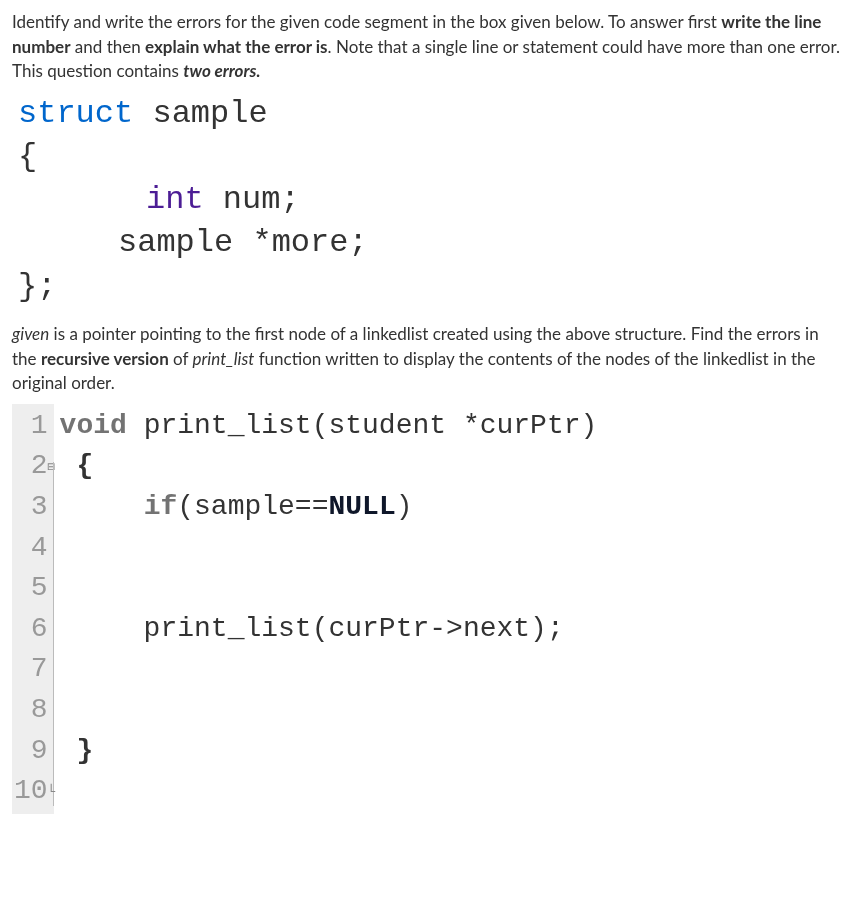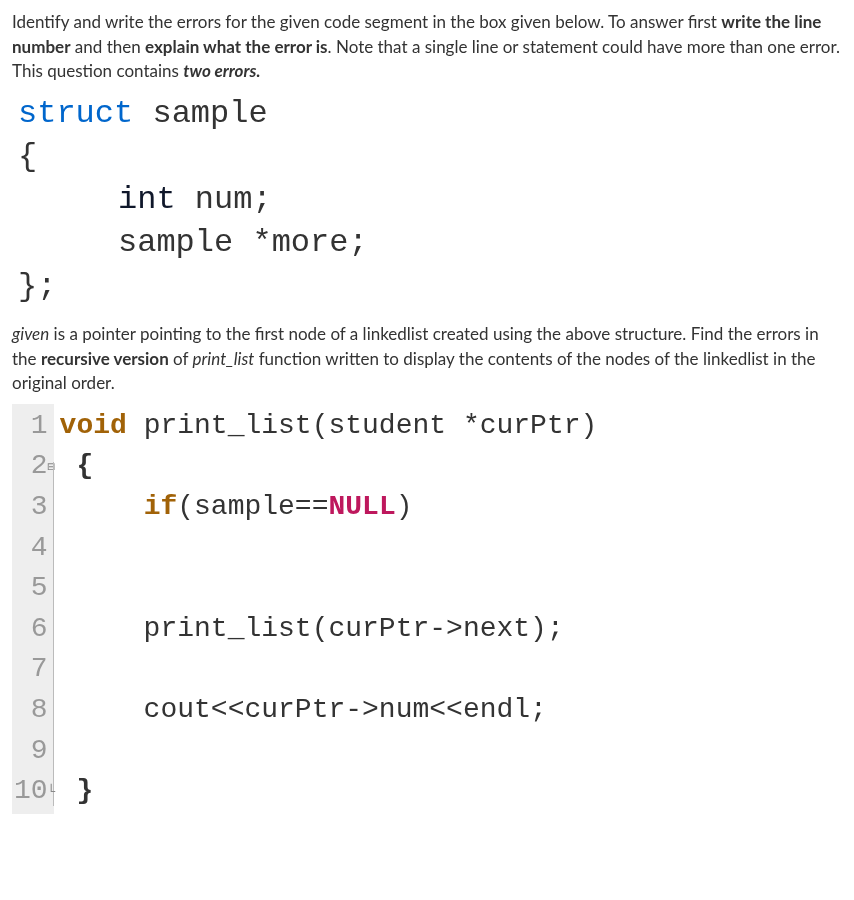--- a/index.html
+++ b/index.html
@@ -18,21 +18,21 @@
   .intro b { font-weight: 700; }
   .intro em { font-weight: 700; margin-top: 40px; }
 
   .struct-code {
     font-family: "Courier New", monospace;
     font-size: 32px;
     margin: 6px 0 12px 6px;
     line-height: 1.35;
   }
   .struct-code .kw-struct { color: #0066cc; }
-  .struct-code .kw-int { color: #0f172a; }
+  .struct-code .kw-int { color: #4c1d95; margin-left: 28px; }
   .struct-code .indent { padding-left: 100px; display: inline-block; }
 
   .midtext {
     margin: 14px 0 8px 0;
   }
   .midtext em { font-style: italic; }
   .midtext .italic2 { font-style: italic; }
 
   .code-block {
     display: flex;
@@ -49,22 +49,22 @@
     user-select: none;
   }
   .gutter div { height: 40.6px; }
   .code-area {
     padding: 2px 0 2px 6px;
     flex: 1;
     position: relative;
   }
   .code-area .line { height: 40.6px; white-space: pre; }
   .code-area .line span { white-space: pre; }
-  .kw-void, .kw-if { color: #a16207; font-weight: bold; }
-  .null-kw { color: #be185d; font-weight: bold; }
+  .kw-void, .kw-if { color: #737373; font-weight: bold; }
+  .null-kw { color: #0f172a; font-weight: bold; }
   .brace-bold { font-weight: bold; }
 
   .fold-line {
     position: absolute;
     left: -1px;
     top: 58px;
     bottom: 8px;
     width: 1px;
     background: #bbb;
   }
@@ -122,17 +122,16 @@
     <div class="fold-line"></div>
     <div class="fold-corner">└</div>
 
     <div class="line"><span class="kw-void">void</span><span> print_list(student *curPtr)</span></div>
     <div class="line brace-bold"> {</div>
     <div class="line"><span>     </span><span class="kw-if">if</span><span>(sample==</span><span class="null-kw">NULL</span><span>)</span></div>
     <div class="line"> </div>
     <div class="line"> </div>
     <div class="line">     print_list(curPtr-&gt;next);</div>
     <div class="line"> </div>
-    <div class="line">     cout&lt;&lt;curPtr-&gt;num&lt;&lt;endl;</div>
     <div class="line"> </div>
     <div class="line brace-bold"> }</div>
   </div>
 </div>
 
 </body></html>

